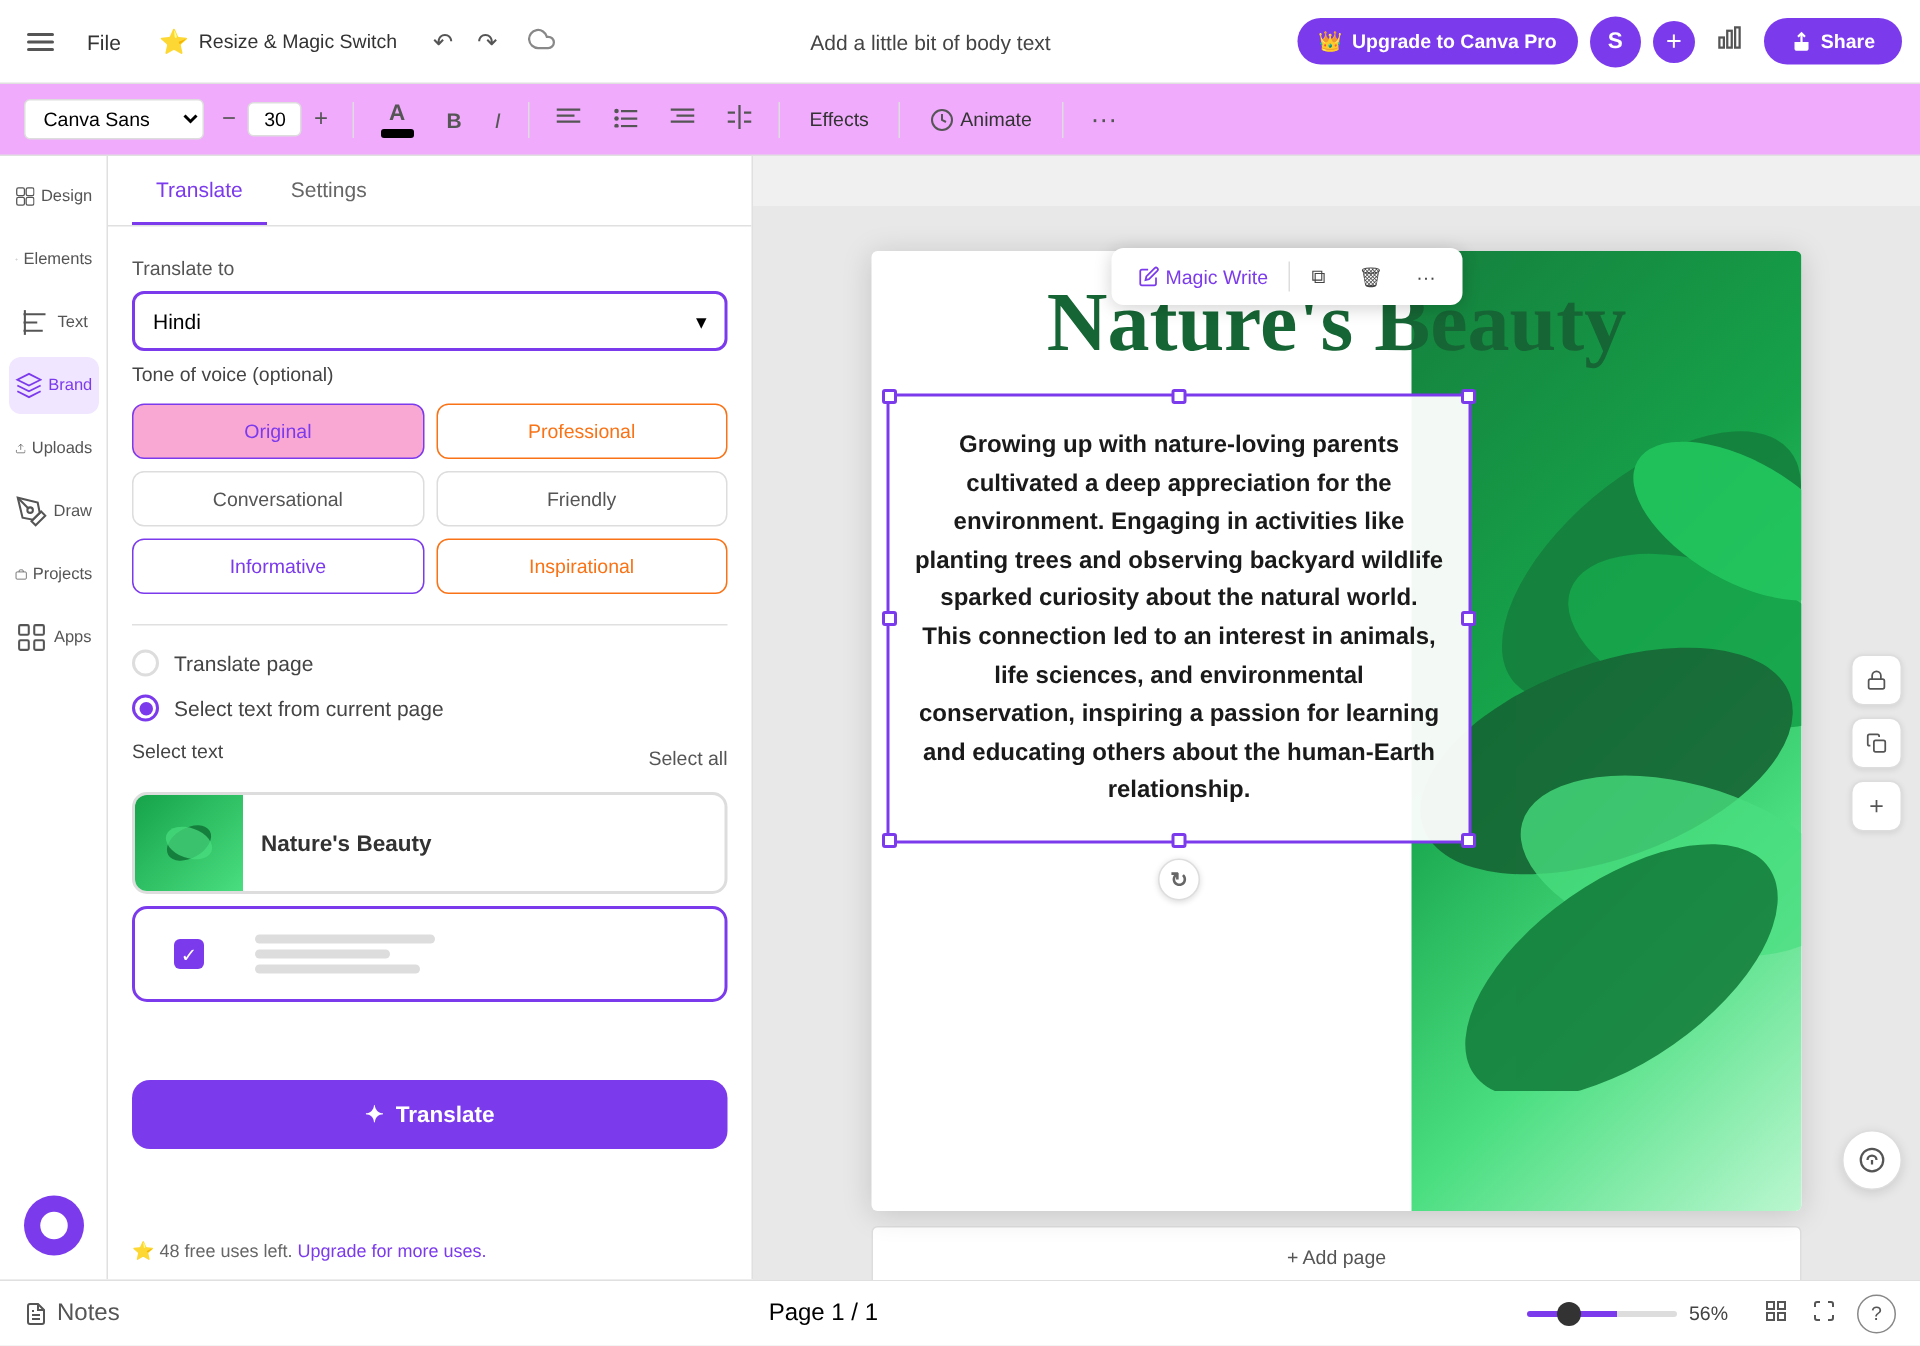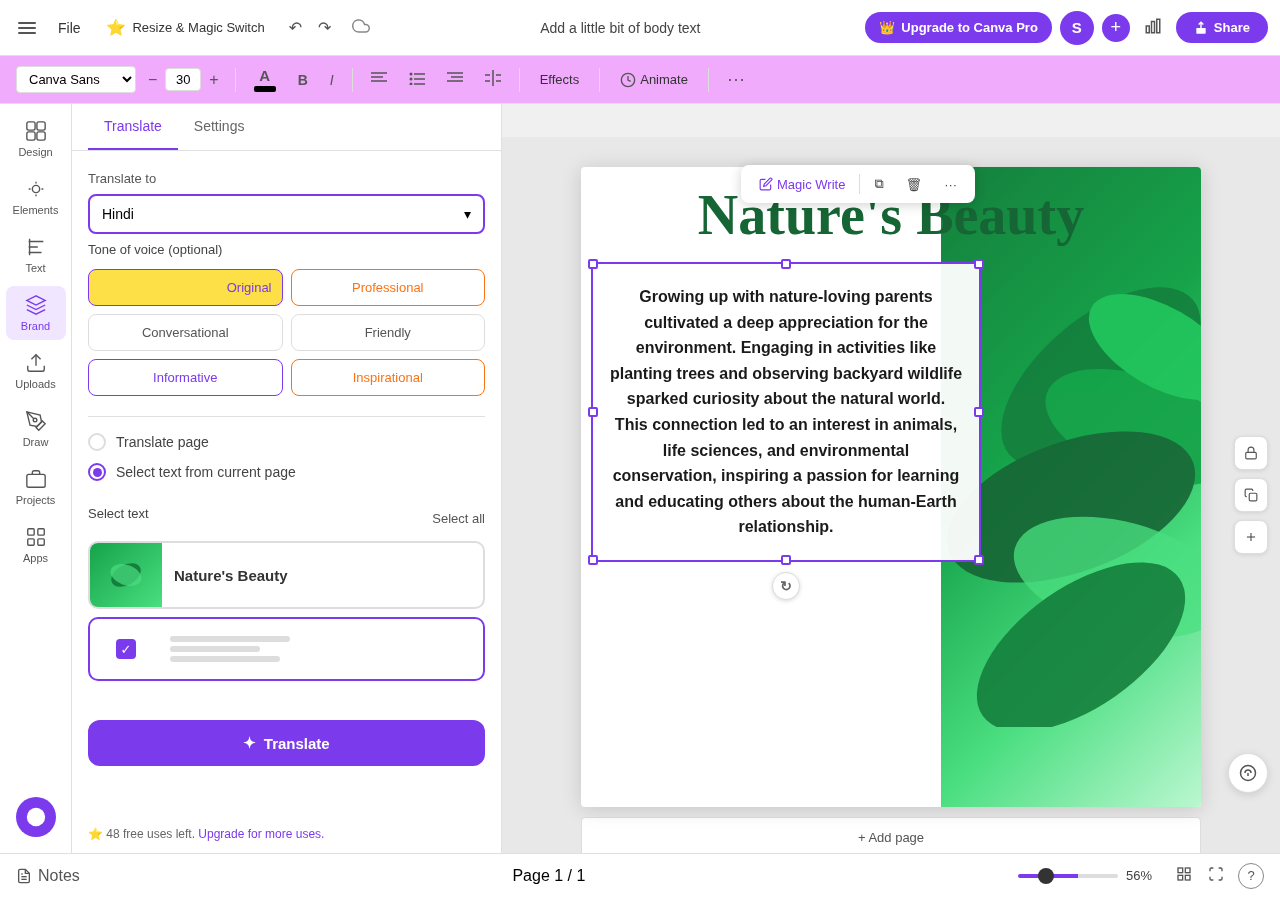--- a/index.html
+++ b/index.html
@@ -95,21 +95,21 @@
       background: white;
       border-right: 1px solid #e0e0e0;
       display: flex;
       flex-direction: column;
       align-items: center;
       padding: 8px 0;
       gap: 4px;
       flex-shrink: 0;
     }
     .sidebar-item {
-      display: flex; flex-direction: column; align-items: center; justify-content: center;
+      display: flex; flex-direction: row; align-items: center; justify-content: center;
       width: 60px; padding: 8px 4px; border-radius: 8px; cursor: pointer;
       gap: 4px; color: #555; font-size: 11px; text-align: center;
     }
     .sidebar-item.active { background: #f0e6ff; color: #7c3aed; }
     .sidebar-item svg { width: 22px; height: 22px; }
     .sidebar-dot {
       width: 40px; height: 40px; border-radius: 50%; background: #7c3aed;
       display: flex; align-items: center; justify-content: center;
       cursor: pointer; margin-top: auto; margin-bottom: 8px;
     }
@@ -144,25 +144,25 @@
     }
     .auto-detect { font-size: 12px; color: #666; margin-bottom: 16px; }
     .auto-detect a { color: #7c3aed; text-decoration: none; }
     .section-label { font-size: 13px; color: #444; margin-bottom: 12px; font-weight: 500; }
 
     .tone-grid { display: grid; grid-template-columns: 1fr 1fr; gap: 8px; margin-bottom: 20px; }
     .tone-btn {
       border: 1.5px solid #ddd; border-radius: 8px; padding: 10px;
       text-align: center; font-size: 13px; cursor: pointer; background: white; color: #555;
     }
-    .tone-btn.active { border-color: #7c3aed; color: #7c3aed; background: #fde047; text-align: right; }
+    .tone-btn.active { border-color: #7c3aed; color: #7c3aed; background: #f9a8d4; }
 
     .divider { height: 1px; background: #e0e0e0; margin: 16px 0; }
 
-    .radio-group { display: flex; flex-direction: column; gap: 12px; margin-bottom: 25px; }
+    .radio-group { display: flex; flex-direction: column; gap: 12px; margin-bottom: 12px; }
     .radio-item { display: flex; align-items: center; gap: 10px; cursor: pointer; font-size: 14px; color: #444; }
     .radio-circle {
       width: 18px; height: 18px; border-radius: 50%; border: 2px solid #ddd;
       display: flex; align-items: center; justify-content: center; flex-shrink: 0;
     }
     .radio-circle.selected { border-color: #7c3aed; }
     .radio-circle.selected::after { content: ''; width: 9px; height: 9px; border-radius: 50%; background: #7c3aed; }
 
     .select-text-label { font-size: 13px; color: #444; margin-bottom: 10px; font-weight: 500; }
 

